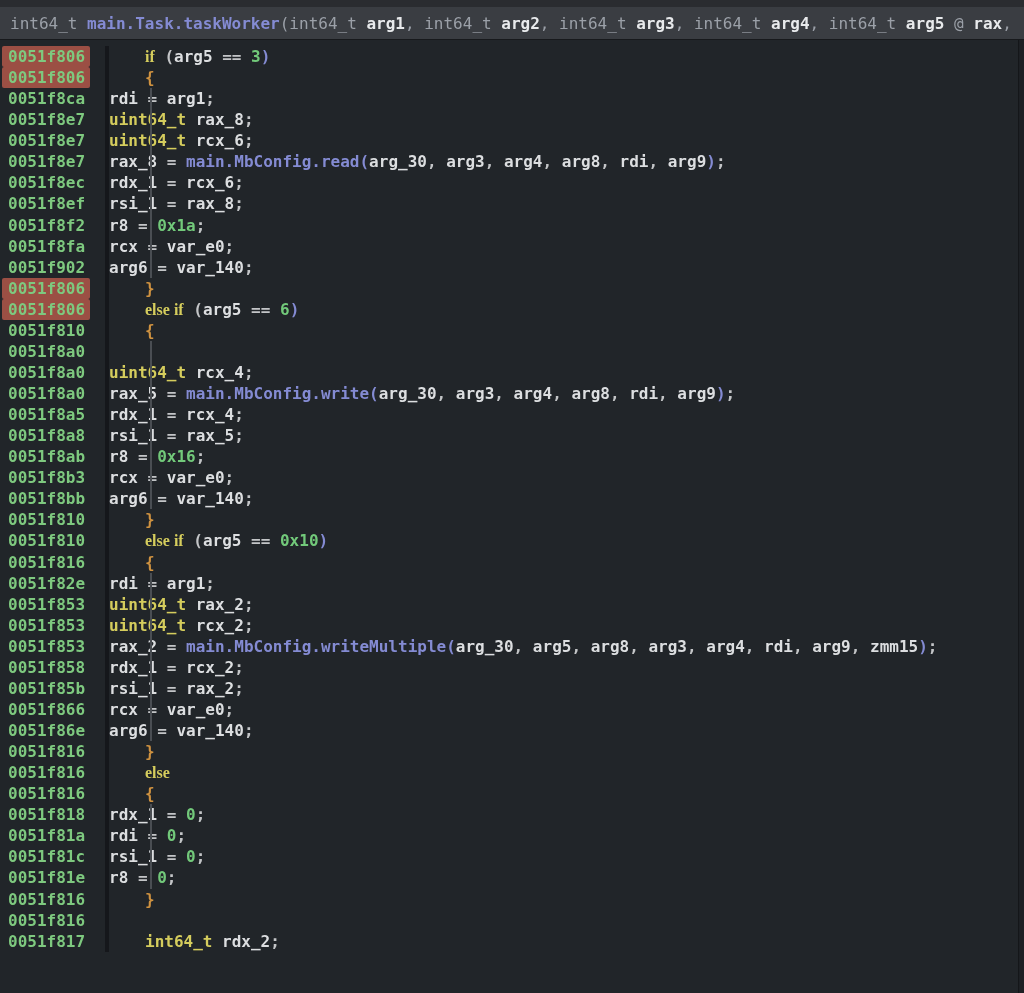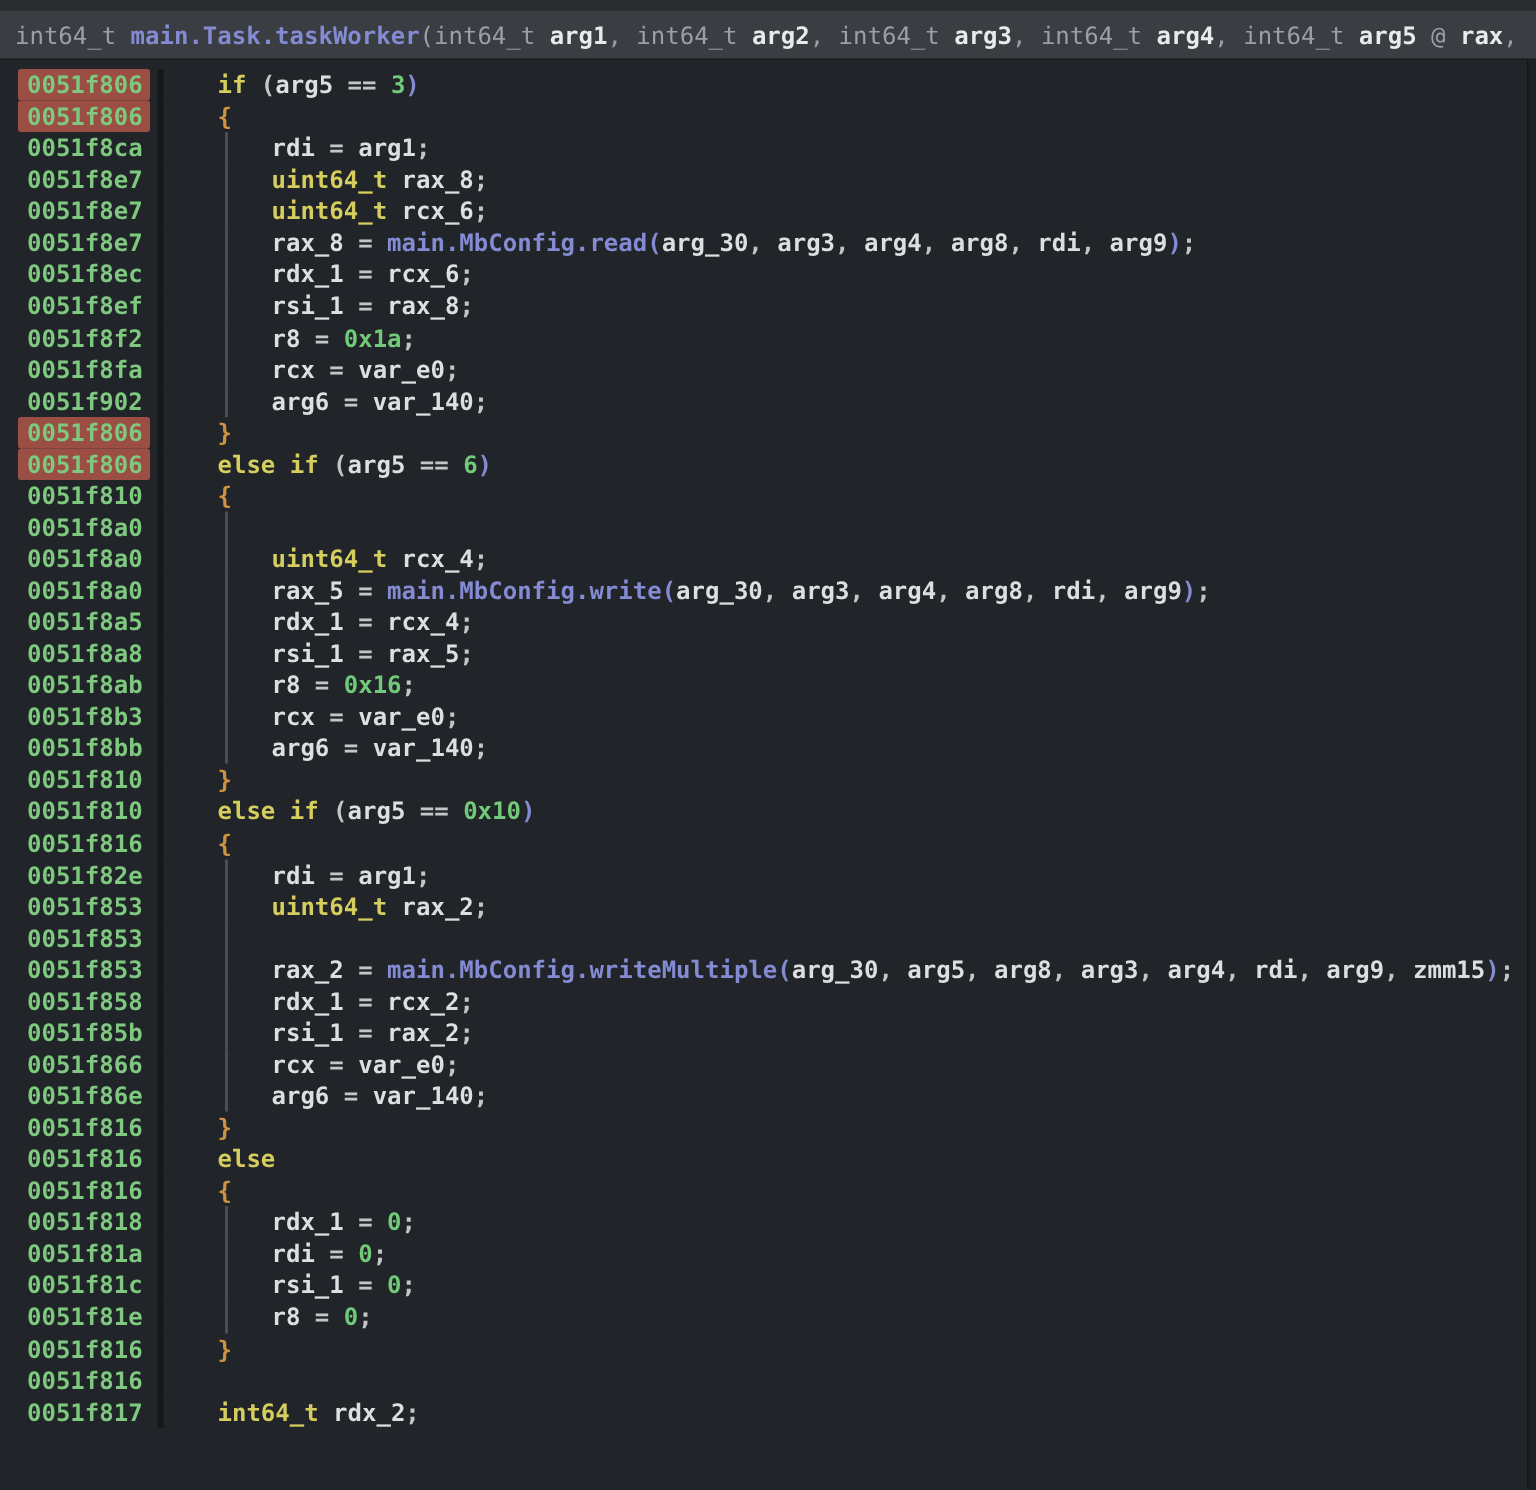--- a/index.html
+++ b/index.html
@@ -16,30 +16,30 @@
     font-size:16px;line-height:33px;white-space:pre;overflow:hidden;
     padding-left:10px;box-sizing:border-box;
   }
   #code-lines{position:absolute;left:0;top:46px;width:1024px;}
   .row{position:relative;height:21.07px;line-height:21px;font-size:16px;font-weight:bold;white-space:pre;display:flex;}
   .gutter{
     width:109px;min-width:109px;box-sizing:border-box;height:100%;
     border-right:4px solid var(--gutter_border,#15171b);
   }
   .addr{
-    display:inline-block;height:100%;margin-left:12px;padding:0 5px 0 6px;
+    display:inline-block;height:100%;margin-left:2px;padding:0 5px 0 6px;
     color:var(--addr,#7ec97f);border-radius:2px;
   }
   .addr.hl{background:var(--addr_hl_bg,#9b4f44);}
   .code{height:100%;box-sizing:border-box;overflow:hidden;}
   .ind1{padding-left:36px;}
-  .ind2{padding-left:72px;}
+  .ind2{}
   .guide{position:absolute;left:150px;top:0;bottom:0;width:1.5px;background:var(--guide,#4a4e53);}
   .code span{white-space:pre;}
-  .tk-k{color:var(--kw,#d5cd5d);}
+  .tk-k{color:var(--kw,#d5cd5d);font-family:Liberation Serif, serif;}
   .tk-t{color:var(--kw,#d5cd5d);}
   .tk-b{color:var(--brace,#cf9240);}
   .tk-i{color:var(--ident,#dcdee0);}
   .tk-o{color:var(--op,#c3c5c7);}
   .tk-n{color:var(--num,#72c97a);}
   .tk-f{color:var(--fn,#848bd3);}
   .tk-p{color:var(--fn,#848bd3);}
   .tk-hg{color:var(--hdr_gray,#9ba0a8);font-weight:normal;}
   .tk-hf{color:var(--fn,#848bd3);font-weight:bold;}
   .tk-ha{color:var(--hdr_white,#e8eaec);font-weight:bold;}
@@ -71,21 +71,21 @@
     <div class="row"><div class="gutter"><span class="addr">0051f8a5</span></div><span class="guide"></span><div class="code ind2"><span class="tk-i">rdx_1</span><span class="tk-o"> = </span><span class="tk-i">rcx_4</span><span class="tk-o">;</span></div></div>
     <div class="row"><div class="gutter"><span class="addr">0051f8a8</span></div><span class="guide"></span><div class="code ind2"><span class="tk-i">rsi_1</span><span class="tk-o"> = </span><span class="tk-i">rax_5</span><span class="tk-o">;</span></div></div>
     <div class="row"><div class="gutter"><span class="addr">0051f8ab</span></div><span class="guide"></span><div class="code ind2"><span class="tk-i">r8</span><span class="tk-o"> = </span><span class="tk-n">0x16</span><span class="tk-o">;</span></div></div>
     <div class="row"><div class="gutter"><span class="addr">0051f8b3</span></div><span class="guide"></span><div class="code ind2"><span class="tk-i">rcx</span><span class="tk-o"> = </span><span class="tk-i">var_e0</span><span class="tk-o">;</span></div></div>
     <div class="row"><div class="gutter"><span class="addr">0051f8bb</span></div><span class="guide"></span><div class="code ind2"><span class="tk-i">arg6</span><span class="tk-o"> = </span><span class="tk-i">var_140</span><span class="tk-o">;</span></div></div>
     <div class="row"><div class="gutter"><span class="addr">0051f810</span></div><div class="code ind1"><span class="tk-b">}</span></div></div>
     <div class="row"><div class="gutter"><span class="addr">0051f810</span></div><div class="code ind1"><span class="tk-k">else if</span><span class="tk-o"> (</span><span class="tk-i">arg5</span><span class="tk-o"> == </span><span class="tk-n">0x10</span><span class="tk-p">)</span></div></div>
     <div class="row"><div class="gutter"><span class="addr">0051f816</span></div><div class="code ind1"><span class="tk-b">{</span></div></div>
     <div class="row"><div class="gutter"><span class="addr">0051f82e</span></div><span class="guide"></span><div class="code ind2"><span class="tk-i">rdi</span><span class="tk-o"> = </span><span class="tk-i">arg1</span><span class="tk-o">;</span></div></div>
     <div class="row"><div class="gutter"><span class="addr">0051f853</span></div><span class="guide"></span><div class="code ind2"><span class="tk-t">uint64_t </span><span class="tk-i">rax_2</span><span class="tk-o">;</span></div></div>
-    <div class="row"><div class="gutter"><span class="addr">0051f853</span></div><span class="guide"></span></div>
+    <div class="row"><div class="gutter"><span class="addr">0051f853</span></div><span class="guide"></span><div class="code ind2"><span class="tk-t">uint64_t </span><span class="tk-i">rcx_2</span><span class="tk-o">;</span></div></div>
     <div class="row"><div class="gutter"><span class="addr">0051f853</span></div><span class="guide"></span><div class="code ind2"><span class="tk-i">rax_2</span><span class="tk-o"> = </span><span class="tk-f">main.MbConfig.writeMultiple(</span><span class="tk-i">arg_30</span><span class="tk-o">, </span><span class="tk-i">arg5</span><span class="tk-o">, </span><span class="tk-i">arg8</span><span class="tk-o">, </span><span class="tk-i">arg3</span><span class="tk-o">, </span><span class="tk-i">arg4</span><span class="tk-o">, </span><span class="tk-i">rdi</span><span class="tk-o">, </span><span class="tk-i">arg9</span><span class="tk-o">, </span><span class="tk-i">zmm15</span><span class="tk-f">)</span><span class="tk-o">;</span></div></div>
     <div class="row"><div class="gutter"><span class="addr">0051f858</span></div><span class="guide"></span><div class="code ind2"><span class="tk-i">rdx_1</span><span class="tk-o"> = </span><span class="tk-i">rcx_2</span><span class="tk-o">;</span></div></div>
     <div class="row"><div class="gutter"><span class="addr">0051f85b</span></div><span class="guide"></span><div class="code ind2"><span class="tk-i">rsi_1</span><span class="tk-o"> = </span><span class="tk-i">rax_2</span><span class="tk-o">;</span></div></div>
     <div class="row"><div class="gutter"><span class="addr">0051f866</span></div><span class="guide"></span><div class="code ind2"><span class="tk-i">rcx</span><span class="tk-o"> = </span><span class="tk-i">var_e0</span><span class="tk-o">;</span></div></div>
     <div class="row"><div class="gutter"><span class="addr">0051f86e</span></div><span class="guide"></span><div class="code ind2"><span class="tk-i">arg6</span><span class="tk-o"> = </span><span class="tk-i">var_140</span><span class="tk-o">;</span></div></div>
     <div class="row"><div class="gutter"><span class="addr">0051f816</span></div><div class="code ind1"><span class="tk-b">}</span></div></div>
     <div class="row"><div class="gutter"><span class="addr">0051f816</span></div><div class="code ind1"><span class="tk-k">else</span></div></div>
     <div class="row"><div class="gutter"><span class="addr">0051f816</span></div><div class="code ind1"><span class="tk-b">{</span></div></div>
     <div class="row"><div class="gutter"><span class="addr">0051f818</span></div><span class="guide"></span><div class="code ind2"><span class="tk-i">rdx_1</span><span class="tk-o"> = </span><span class="tk-n">0</span><span class="tk-o">;</span></div></div>
     <div class="row"><div class="gutter"><span class="addr">0051f81a</span></div><span class="guide"></span><div class="code ind2"><span class="tk-i">rdi</span><span class="tk-o"> = </span><span class="tk-n">0</span><span class="tk-o">;</span></div></div>

